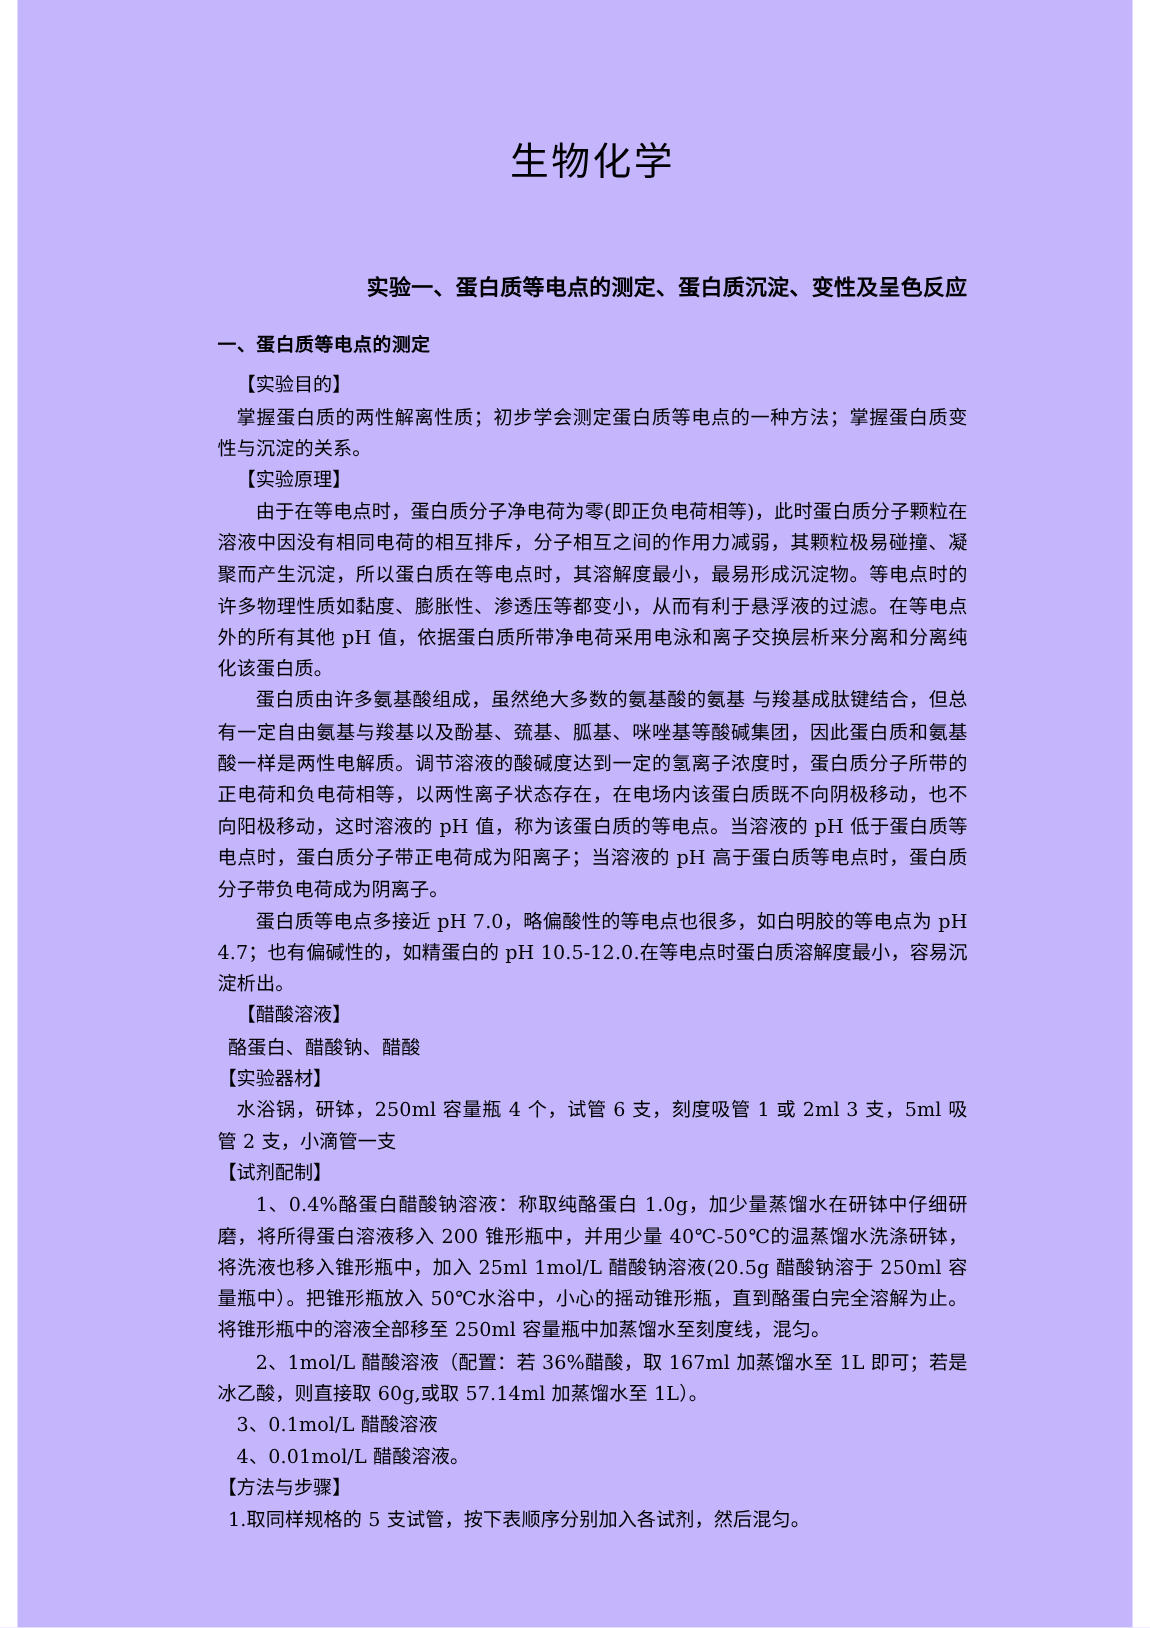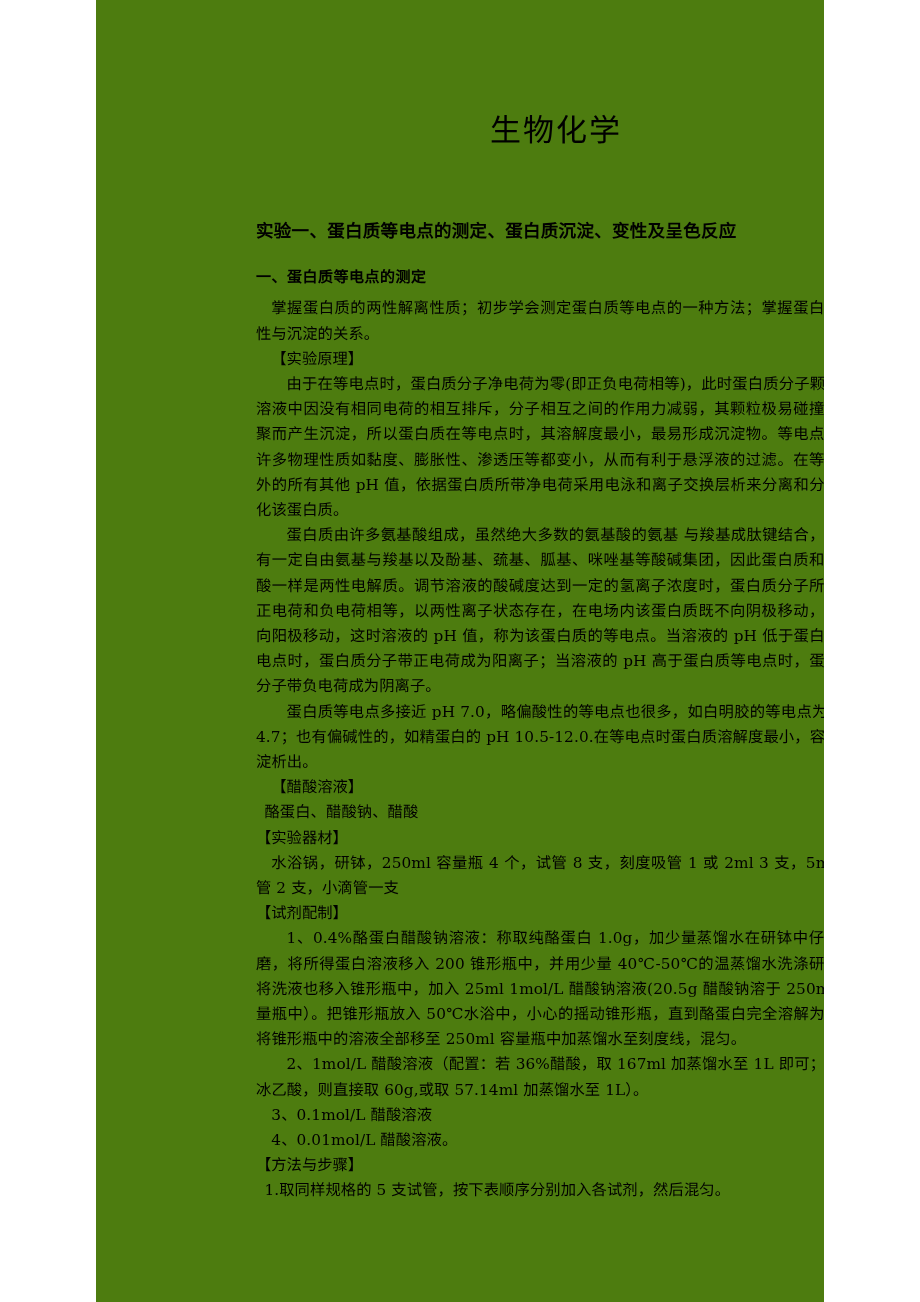--- a/index.html
+++ b/index.html
@@ -7,24 +7,24 @@
     margin: 0;
     padding: 0;
     background: #ffffff;
   }
   body {
     font-family: "DejaVu Serif", "Liberation Serif", serif;
     color: #000000;
   }
   .page {
     position: relative;
-    width: 728px;
+    width: 892px;
     height: 1302px;
     margin: 0 auto;
-    background: #4d7c0f;
+    background: #c4b5fd;
     box-sizing: border-box;
     overflow: hidden;
   }
   .content {
     position: absolute;
     left: 160px;
     top: 0;
     width: 600px;
   }
   .doc-title {
@@ -33,21 +33,21 @@
     text-align: center;
     letter-spacing: 2px;
     margin: 0;
     padding-top: 112px;
     line-height: 1.2;
     font-family: "DejaVu Sans", "Liberation Sans", sans-serif;
   }
   .exp-heading {
     font-size: 17.5px;
     font-weight: bold;
-    text-align: left;
+    text-align: right;
     margin: 0;
     padding-top: 70px;
     line-height: 1.45;
     letter-spacing: 0.3px;
   }
   .sub-heading {
     font-size: 15px;
     font-weight: bold;
     text-align: left;
     margin: 0;
@@ -82,32 +82,33 @@
 
 <div class="page">
   <div class="content">
 
     <h1 class="doc-title">生物化学</h1>
 
     <h2 class="exp-heading">实验一、蛋白质等电点的测定、蛋白质沉淀、变性及呈色反应</h2>
 
     <h3 class="sub-heading">一、蛋白质等电点的测定</h3>
 
+    <p class="section-label">【实验目的】</p>
     <p class="body-line ind-1">掌握蛋白质的两性解离性质；初步学会测定蛋白质等电点的一种方法；掌握蛋白质变性与沉淀的关系。</p>
 
     <p class="section-label">【实验原理】</p>
     <p class="body-line ind-2">由于在等电点时，蛋白质分子净电荷为零(即正负电荷相等)，此时蛋白质分子颗粒在溶液中因没有相同电荷的相互排斥，分子相互之间的作用力减弱，其颗粒极易碰撞、凝聚而产生沉淀，所以蛋白质在等电点时，其溶解度最小，最易形成沉淀物。等电点时的许多物理性质如黏度、膨胀性、渗透压等都变小，从而有利于悬浮液的过滤。在等电点外的所有其他 pH 值，依据蛋白质所带净电荷采用电泳和离子交换层析来分离和分离纯化该蛋白质。</p>
     <p class="body-line ind-2">蛋白质由许多氨基酸组成，虽然绝大多数的氨基酸的氨基 与羧基成肽键结合，但总有一定自由氨基与羧基以及酚基、巯基、胍基、咪唑基等酸碱集团，因此蛋白质和氨基酸一样是两性电解质。调节溶液的酸碱度达到一定的氢离子浓度时，蛋白质分子所带的正电荷和负电荷相等，以两性离子状态存在，在电场内该蛋白质既不向阴极移动，也不向阳极移动，这时溶液的 pH 值，称为该蛋白质的等电点。当溶液的 pH 低于蛋白质等电点时，蛋白质分子带正电荷成为阳离子；当溶液的 pH 高于蛋白质等电点时，蛋白质分子带负电荷成为阴离子。</p>
     <p class="body-line ind-2">蛋白质等电点多接近 pH 7.0，略偏酸性的等电点也很多，如白明胶的等电点为 pH 4.7；也有偏碱性的，如精蛋白的 pH 10.5-12.0.在等电点时蛋白质溶解度最小，容易沉淀析出。</p>
 
     <p class="section-label">【醋酸溶液】</p>
     <p class="body-line ind-half">酪蛋白、醋酸钠、醋酸</p>
 
     <p class="section-label flush">【实验器材】</p>
-    <p class="body-line ind-1">水浴锅，研钵，250ml 容量瓶 4 个，试管 8 支，刻度吸管 1 或 2ml 3 支，5ml 吸管 2 支，小滴管一支</p>
+    <p class="body-line ind-1">水浴锅，研钵，250ml 容量瓶 4 个，试管 6 支，刻度吸管 1 或 2ml 3 支，5ml 吸管 2 支，小滴管一支</p>
 
     <p class="section-label flush">【试剂配制】</p>
     <p class="body-line ind-2">1、0.4%酪蛋白醋酸钠溶液：称取纯酪蛋白 1.0g，加少量蒸馏水在研钵中仔细研磨，将所得蛋白溶液移入 200 锥形瓶中，并用少量 40℃-50℃的温蒸馏水洗涤研钵，将洗液也移入锥形瓶中，加入 25ml 1mol/L 醋酸钠溶液(20.5g 醋酸钠溶于 250ml 容量瓶中）。把锥形瓶放入 50℃水浴中，小心的摇动锥形瓶，直到酪蛋白完全溶解为止。将锥形瓶中的溶液全部移至 250ml 容量瓶中加蒸馏水至刻度线，混匀。</p>
     <p class="body-line ind-2">2、1mol/L 醋酸溶液（配置：若 36%醋酸，取 167ml 加蒸馏水至 1L 即可；若是冰乙酸，则直接取 60g,或取 57.14ml 加蒸馏水至 1L）。</p>
     <p class="body-line ind-1">3、0.1mol/L 醋酸溶液</p>
     <p class="body-line ind-1">4、0.01mol/L 醋酸溶液。</p>
 
     <p class="section-label flush">【方法与步骤】</p>
     <p class="body-line ind-half">1.取同样规格的 5 支试管，按下表顺序分别加入各试剂，然后混匀。</p>
 

